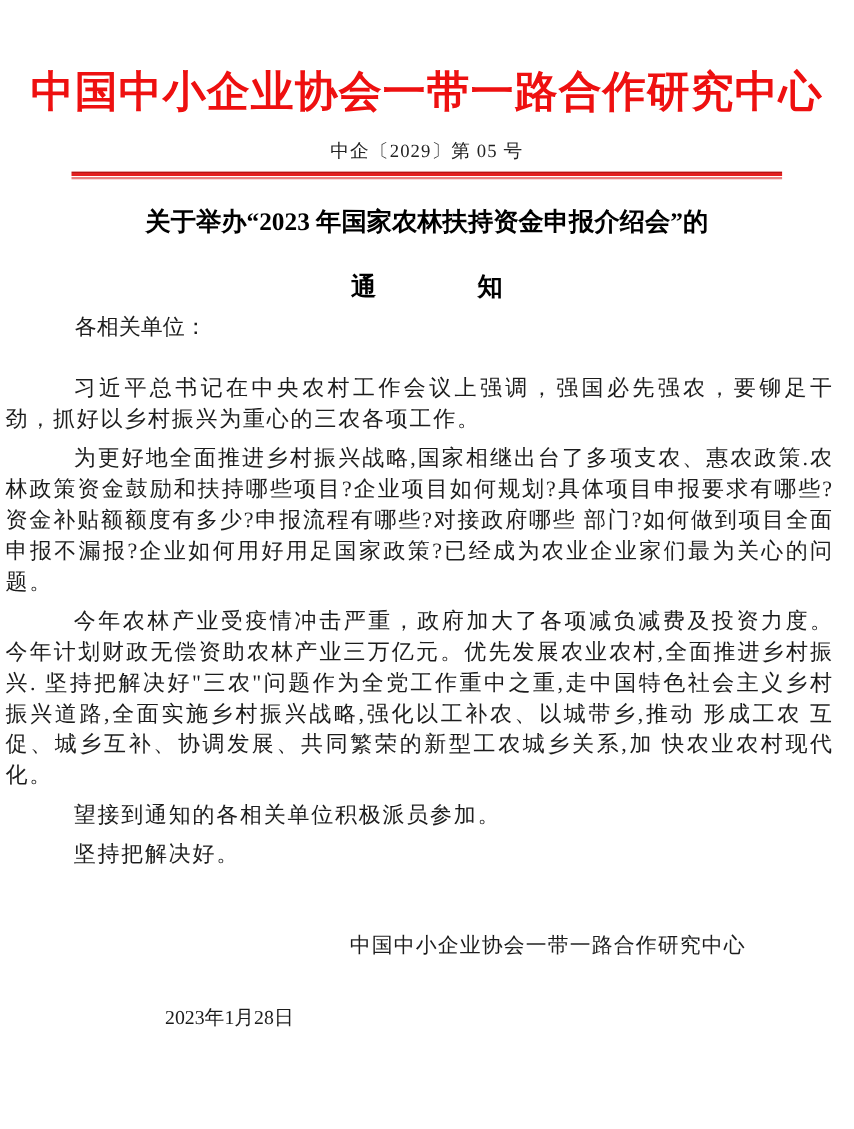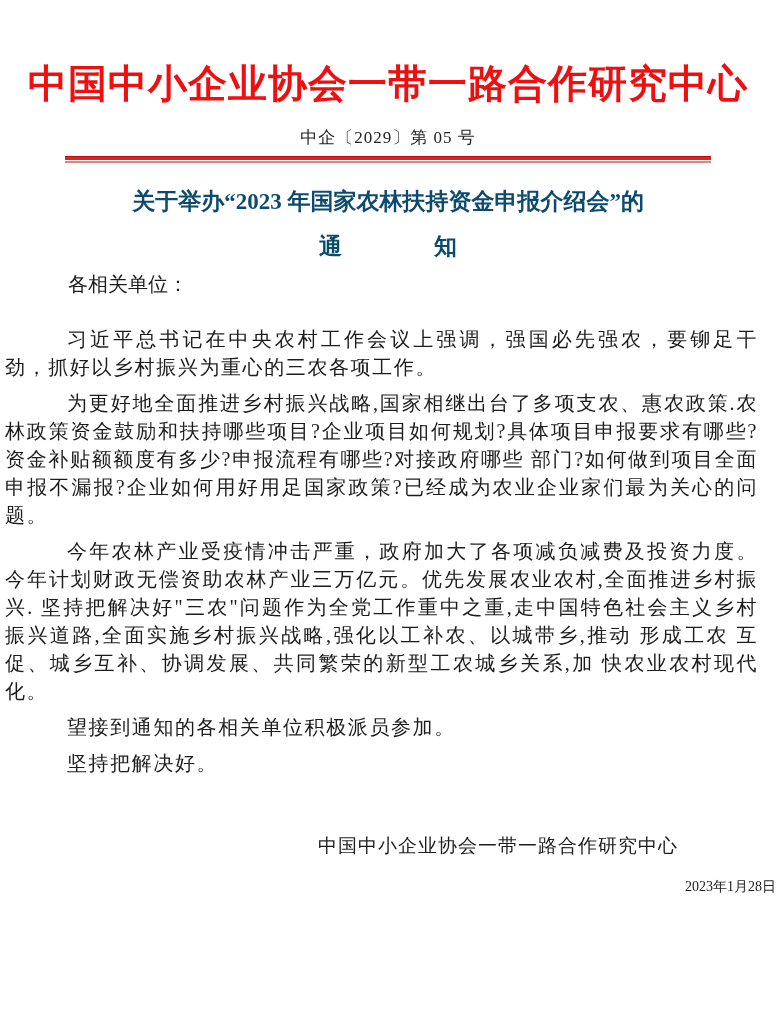--- a/index.html
+++ b/index.html
@@ -49,24 +49,24 @@
       #ffffff 4px, #ffffff 5px,
       #ea8080 5px, #ea8080 7px
     );
   }
   .notice-title {
     margin: 0;
     text-align: center;
     font-weight: bold;
     font-size: 23px;
     line-height: 30px;
-    color: #0c4a6e;
+    color: #000000;
   }
   .notice-title.line1 { margin-top: 24px; }
-  .notice-title.line2 { margin-top: 15px; }
+  .notice-title.line2 { margin-top: 29px; }
   .salutation {
     margin: 9px 0 0 68px;
     font-size: 20px;
     line-height: 26px;
   }
   .body-text {
     margin-top: 28px;
     padding: 0 18px 0 5px;
     font-size: 20px;
     line-height: 28px;
@@ -80,24 +80,24 @@
   .para.last { margin-top: 4px; }
   .signature {
     margin-top: 56px;
     margin-left: 220px;
     text-align: center;
     font-size: 19px;
     line-height: 26px;
     letter-spacing: 1px;
   }
   .sign-date {
-    margin-top: 16px;
+    margin-top: 40px;
     margin-left: 150px;
-    text-align: right;
-    font-size: 14px;
+    text-align: left;
+    font-size: 18px;
     line-height: 24px;
   }
 </style>
 </head>
 <body>
 
 <div class="page">
 
   <h1 class="org-title">中国中小企业协会一带一路合作研究中心</h1>
 

